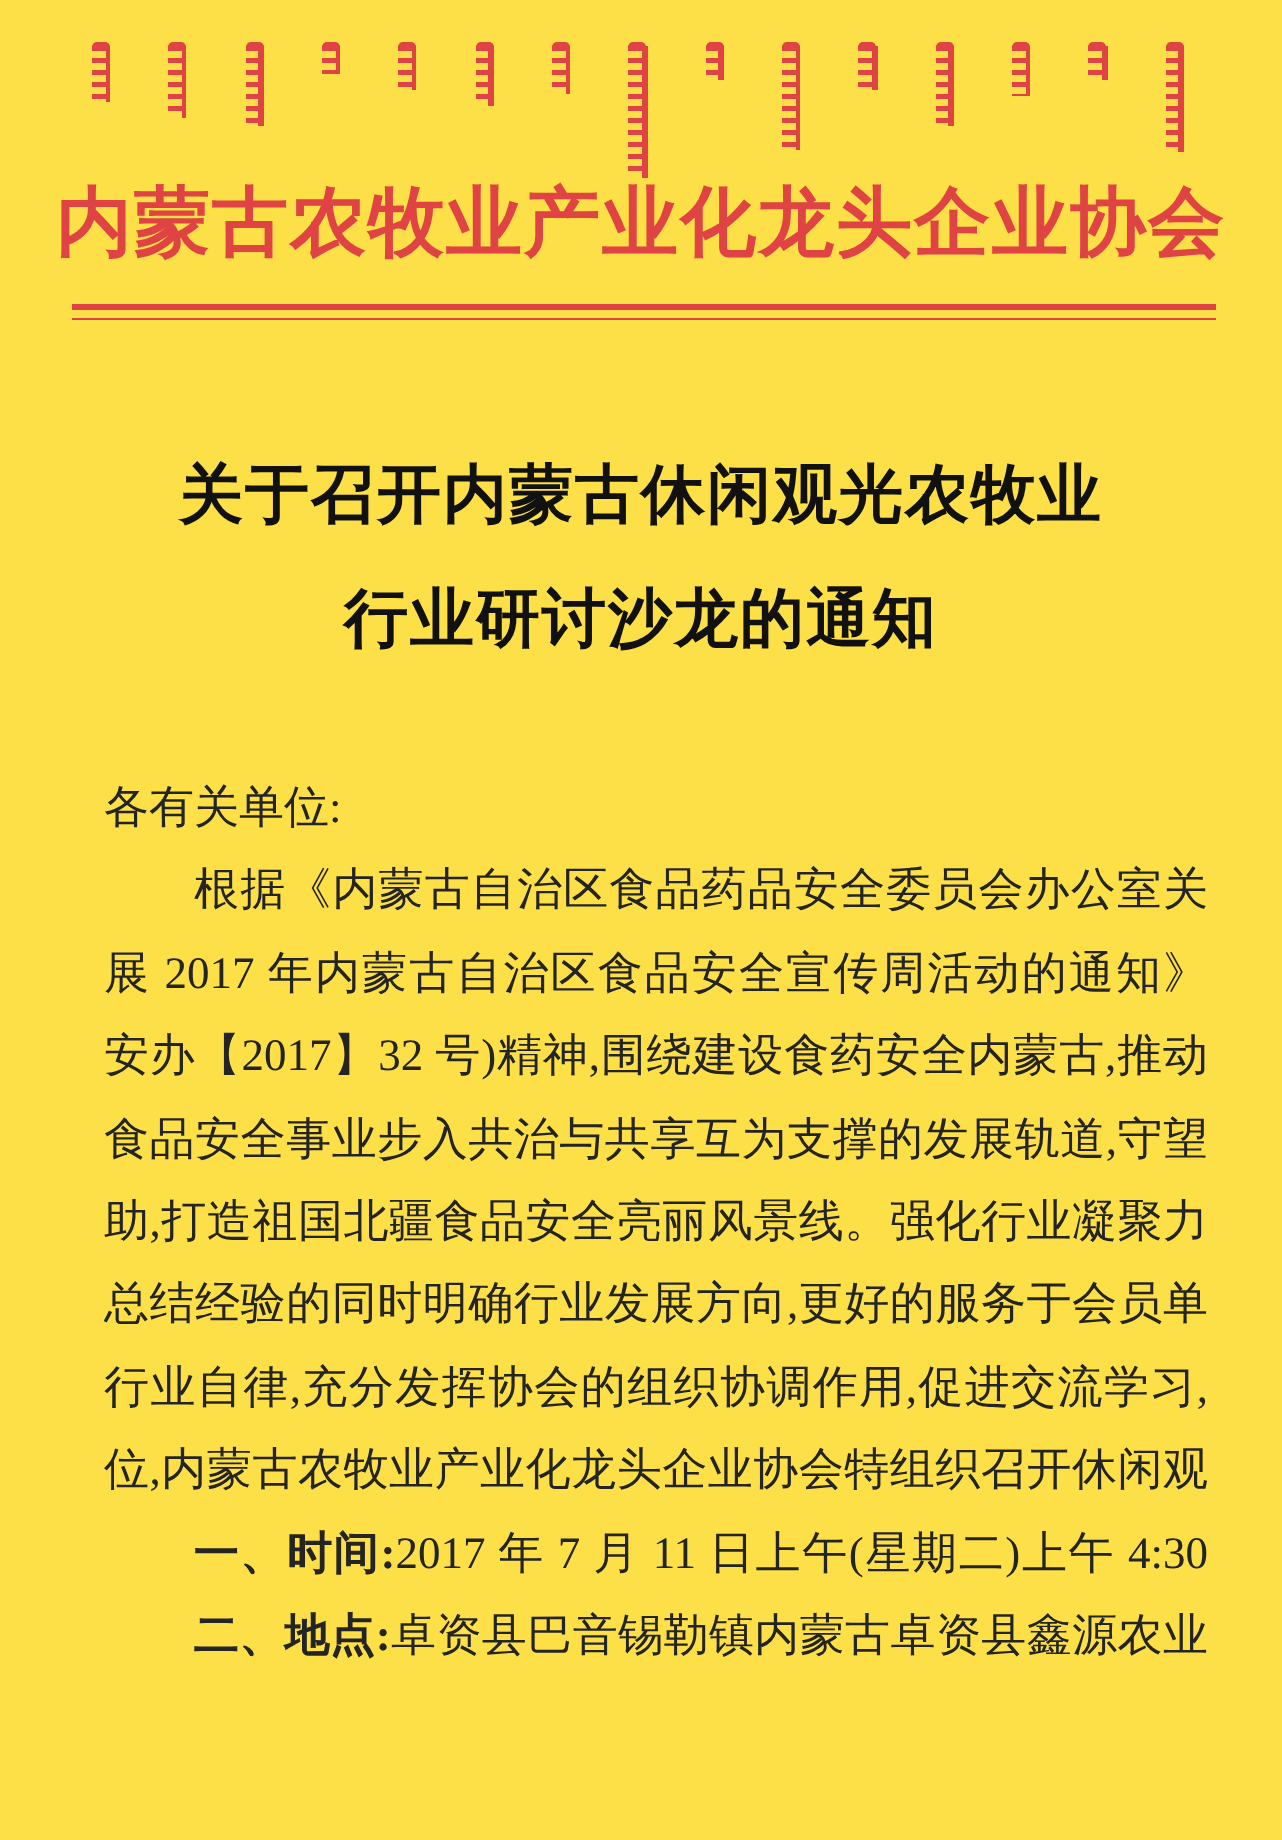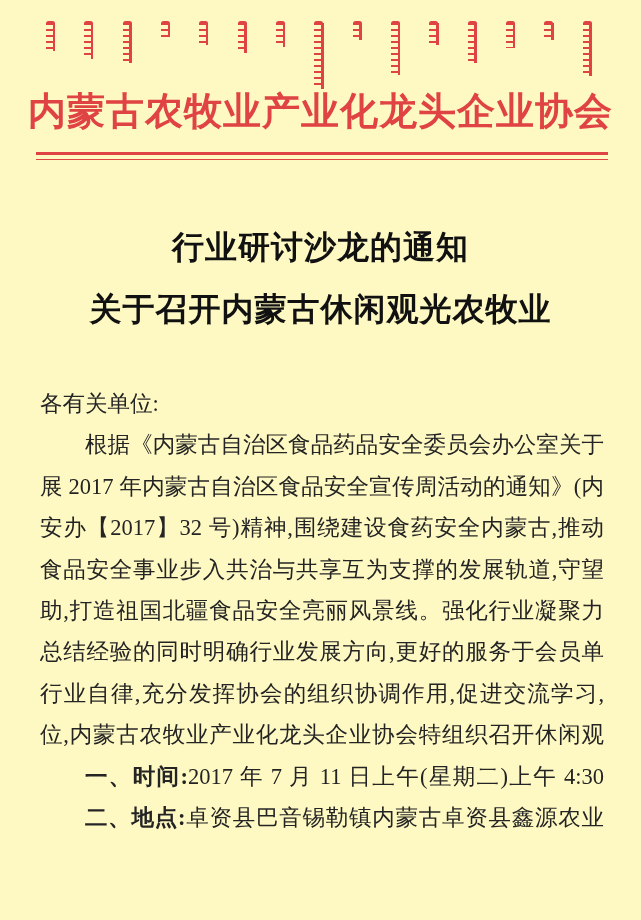--- a/index.html
+++ b/index.html
@@ -1,19 +1,19 @@
 <!DOCTYPE html>
 <html lang="zh" style="--red: #e04343;"><head>
 <meta charset="utf-8">
 <style>
   :root{ --red:#e04343; --ink:#242424; }
   html,body{ margin:0; padding:0; background:#ffffff; }
   .page{
     position:relative; width:641px; height:920px; margin:0 auto;
-    background:#fef9c3; overflow:hidden;
+    background:#fde047; overflow:hidden;
     font-family:"Liberation Serif","DejaVu Serif",serif;
   }
 
   
   .mongolian-row{
     position:absolute; top:23px; left:46px; right:46px; height:72px;
     display:flex; justify-content:space-between; align-items:flex-start;
   }
   .m-word{
     position:relative; width:12px;
@@ -38,21 +38,21 @@
     position:absolute; top:216px; left:0; right:0; text-align:center;
     color:#111; font-weight:bold; font-size:32px; line-height:62px;
     letter-spacing:1px;
   }
 
   
   .body-block{
     position:absolute; top:383px; left:40px; right:37px;
     color:var(--ink); font-size:22.5px;
   }
-  .line{ height:41.4px; line-height:41.4px; overflow:hidden; }
+  .line{ height:41.4px; line-height:41.4px; overflow:hidden;margin-left:12px; }
   .stretch{ text-align:justify; text-align-last:justify; }
   .indent{ text-indent:45px; }
   .b{ font-weight:bold; }
 </style>
 </head>
 <body>
 
 <div class="page">
 
   <div class="mongolian-row">
@@ -71,22 +71,22 @@
       <div class="m-word" style="height: 25px;"></div>
       <div class="m-word" style="height: 17px;"></div>
       <div class="m-word" style="height: 53px;"></div>
     </div>
 
   <div class="org-name">内蒙古农牧业产业化龙头企业协会</div>
 
   <div class="double-rule"></div>
 
   <div class="doc-title">
+    <div>关于召开内蒙古休闲观光农牧业</div>
     <div>行业研讨沙龙的通知</div>
-    <div>关于召开内蒙古休闲观光农牧业</div>
   </div>
 
   <div class="body-block">
     <div class="line">各有关单位:</div>
 
     <div class="line stretch indent">根据《内蒙古自治区食品药品安全委员会办公室关于开</div>
     <div class="line stretch">展 2017 年内蒙古自治区食品安全宣传周活动的通知》(内食</div>
     <div class="line stretch">安办【2017】32 号)精神,围绕建设食药安全内蒙古,推动</div>
     <div class="line stretch">食品安全事业步入共治与共享互为支撑的发展轨道,守望相</div>
     <div class="line stretch">助,打造祖国北疆食品安全亮丽风景线。强化行业凝聚力和</div>

